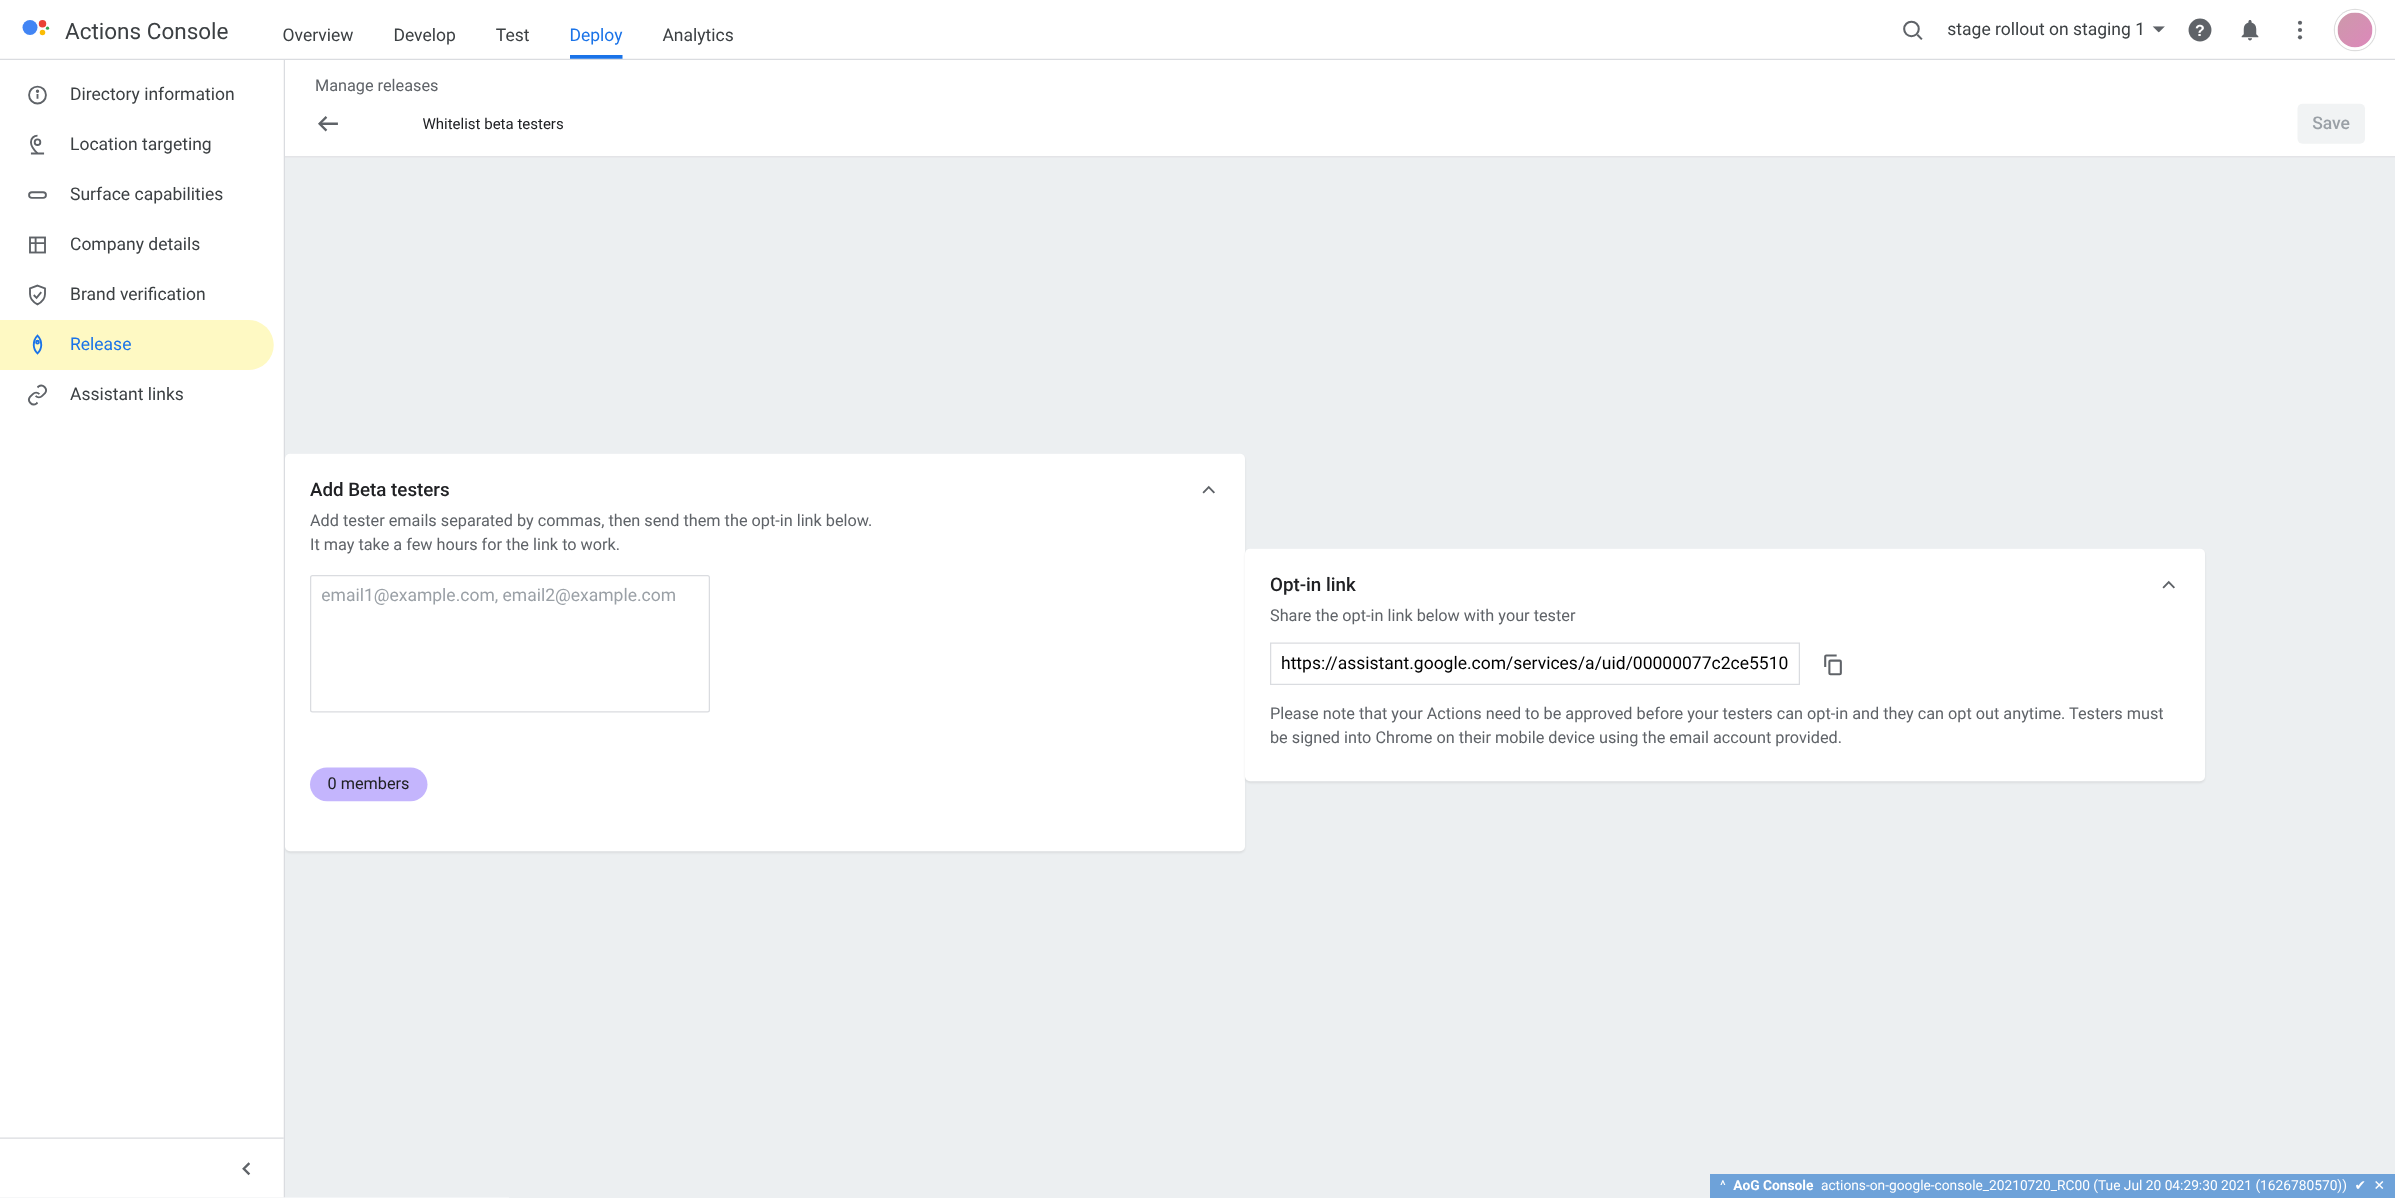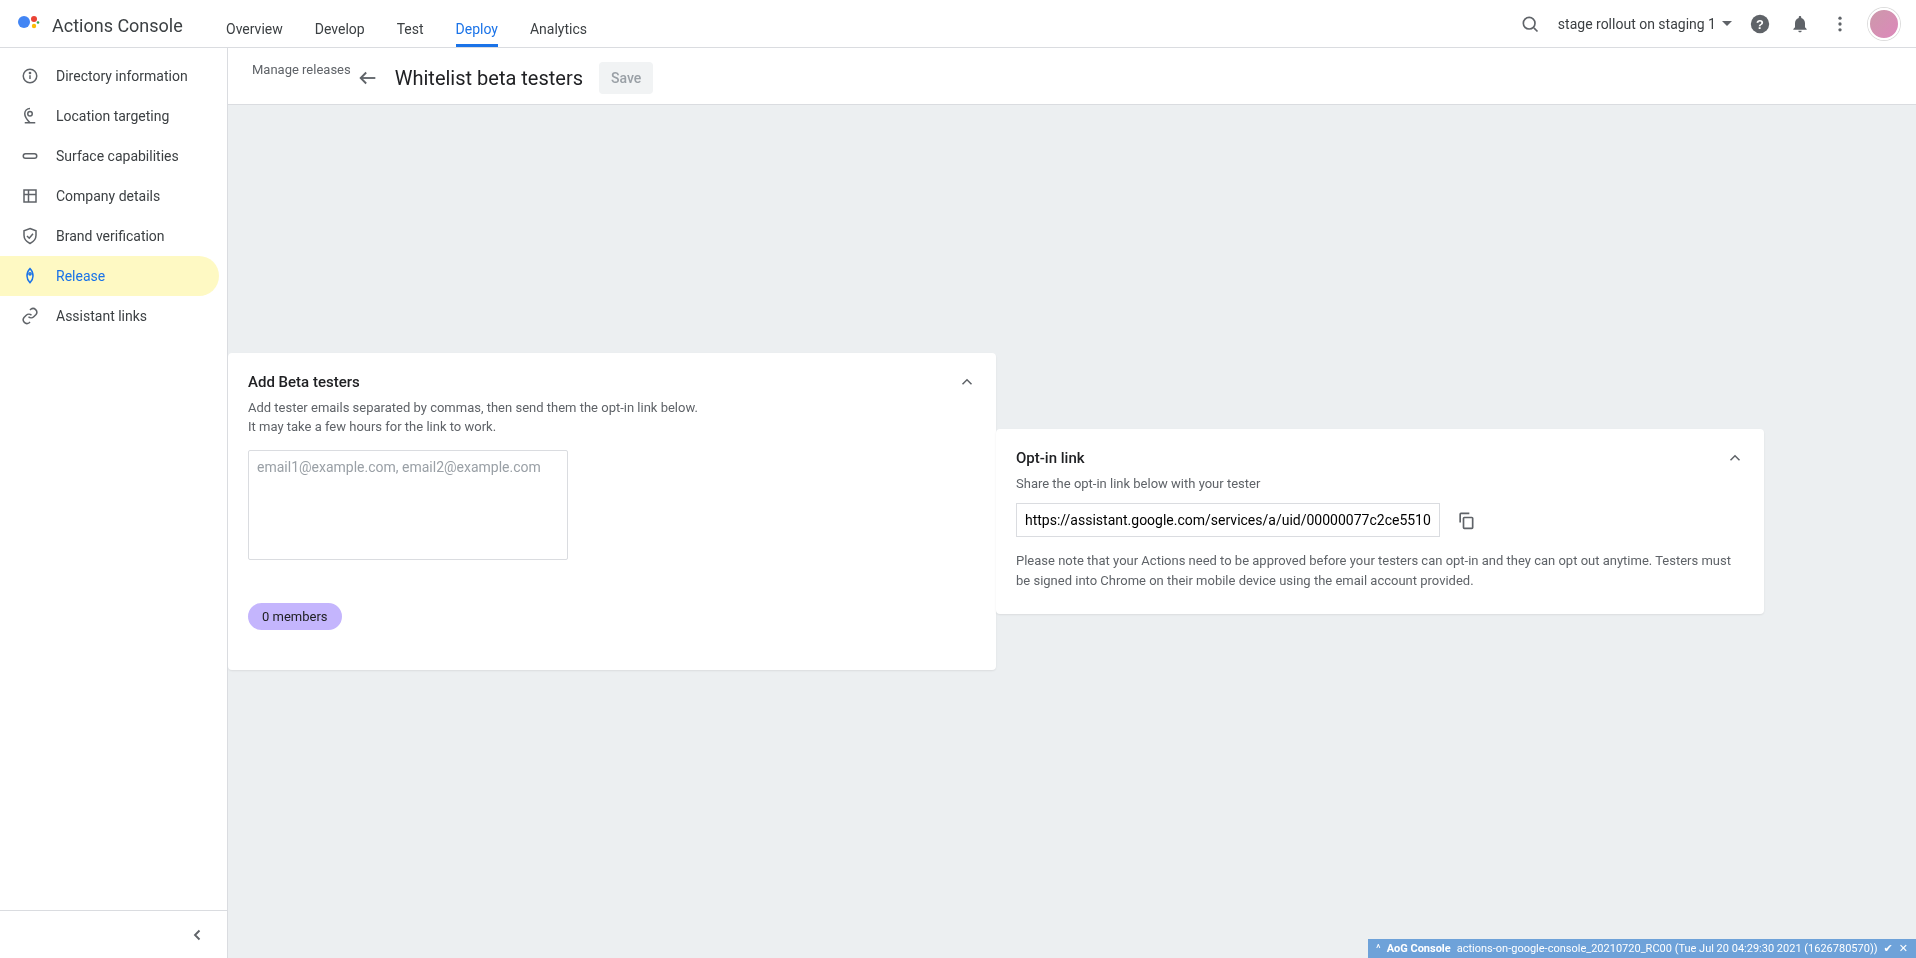--- a/index.html
+++ b/index.html
@@ -32,25 +32,25 @@
   .layout { display:flex; height: calc(100vh - 48px); }
   .sidebar { width: 228px; border-right:1px solid #dadce0; padding-top:8px; display:flex; flex-direction:column; }
   .sidebar-items { flex:1; }
   .sidebar-item { display:flex; align-items:center; gap:16px; height:40px; padding: 0 20px; border-radius: 0 20px 20px 0; margin-right:8px; cursor:pointer; color:#3c4043; }
   .sidebar-item.active { background:#fef9c3; color:#1a73e8; }
   .sidebar-item .sicon { width:20px; display:flex; align-items:center; justify-content:center; color:#5f6368;}
   .sidebar-item.active .sicon { color:#1a73e8; }
   .sidebar-collapse { height:48px; border-top:1px solid #dadce0; display:flex; align-items:center; justify-content:flex-end; padding:0 20px; color:#5f6368; cursor:pointer;}
 
   .main { flex:1; background:#eceff1; display:flex; flex-direction:column; }
-  .subheader { background:#fff; padding: 14px 24px 10px; border-bottom:1px solid #dadce0; display:flex; flex-direction:row; gap:6px; }
+  .subheader { background:#fff; padding: 14px 24px 10px; border-bottom:1px solid #dadce0; display:flex; flex-direction:column; gap:6px; }
   .breadcrumb { color:#5f6368; font-size:13px; }
   .subheader-row { display:flex; align-items:center; gap:16px; }
   .back-arrow { color:#5f6368; cursor:pointer; }
-  .page-title { font-size:20px; color:#202124; }
+  .page-title { font-size:12px; color:#202124;margin-left:48px; }
   .save-btn { margin-left:auto; background:#f1f3f4; color:#9aa0a6; padding:8px 12px; border-radius:4px; font-weight:500; cursor:default; }
 
   .content { flex:1; overflow:auto; padding: 0 0 40px; display:flex; flex-direction:row; align-items:center; }
   .card { background:#fff; width:768px; border-radius:4px; box-shadow: 0 1px 2px rgba(0,0,0,0.08); margin-top:0; padding: 20px 20px 40px; }
   .card + .card { margin-top:20px; padding-bottom:24px;}
   .card-header { display:flex; align-items:center; }
   .card-title { font-size:15px; font-weight:500; color:#202124; flex:1; }
   .card-desc { color:#5f6368; font-size:13px; margin-top:8px; max-width:460px; line-height:1.4;}
   .emails { width:320px; height:110px; resize:none; border:1px solid #dadce0; border-radius:2px; padding:8px; font-family:inherit; font-size:14px; margin-top:14px; }
   .emails::placeholder { color:#9aa0a6; }

